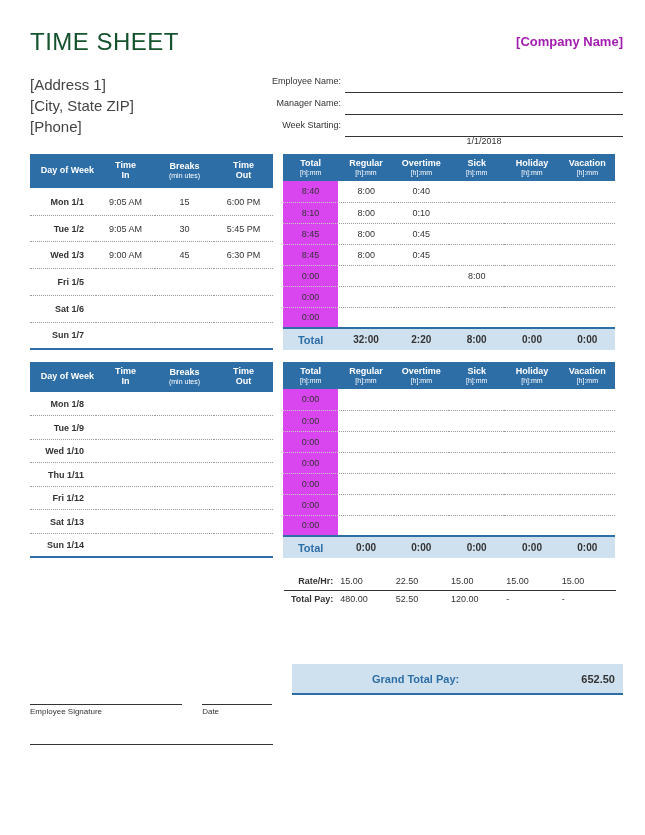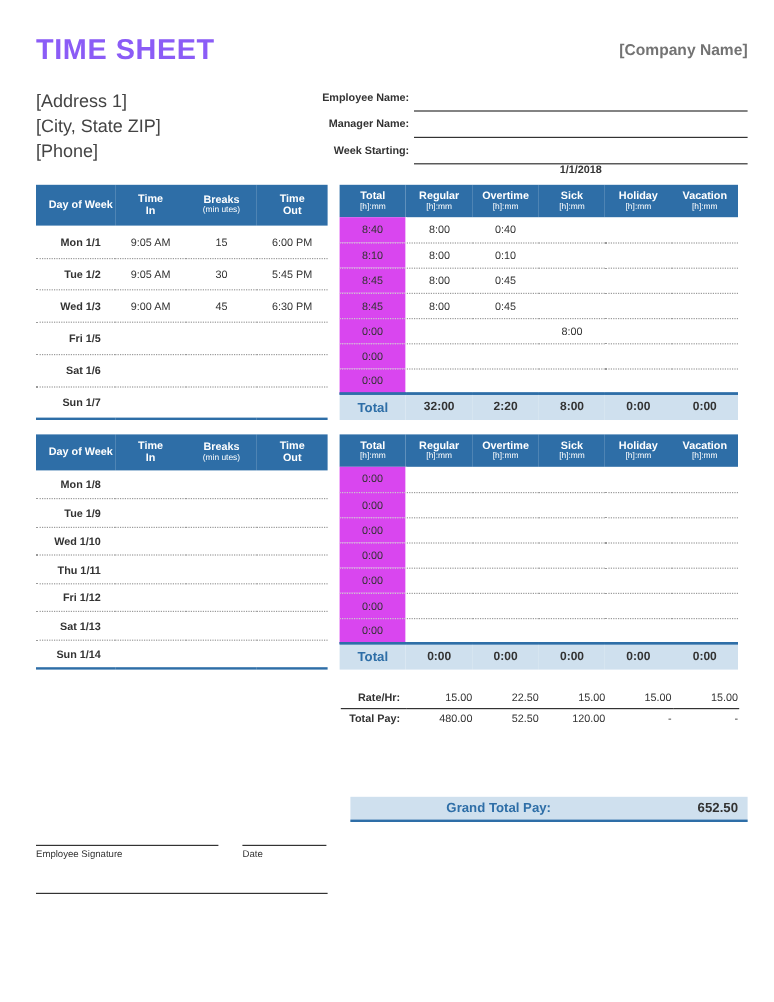--- a/index.html
+++ b/index.html
@@ -18,49 +18,48 @@
     position: relative;
   }
   .header {
     display: flex;
     justify-content: space-between;
     align-items: flex-start;
     margin-bottom: 18px;
   }
   .title {
     font-size: 24px;
-    font-weight: bold;
-    color: #8b5cf6;
+    font-weight: normal;
+    color: #14532d;
     letter-spacing: 0.5px;
   }
   .company {
     font-size: 13px;
     font-weight: bold;
-    color: #737373;
+    color: #a21caf;
     margin-top: 6px;
   }
   .info-row {
     display: flex;
     margin-bottom: 10px;
   }
   .address {
     width: 215px;
     font-size: 15px;
     font-weight: normal;
     line-height: 1.4;
     color: #444;
   }
   .emp-info {
     flex: 1;
   }
   .emp-line {
     display: flex;
     margin-bottom: 6px;
     height: 16px;
-    font-weight: bold;
   }
   .emp-label {
     width: 100px;
     text-align: right;
     font-size: 9px;
     padding-right: 4px;
     padding-top: 2px;
     color: #333;
   }
   .emp-value {
@@ -111,41 +110,41 @@
   .tbl-right td.total-cell { background: #d946ef; border-right: 1px solid #fff; border-bottom-color: #ccc; }
   .tbl tr:last-child td { border-bottom: 2px solid #2e6ea7; }
   .totals-row td { background: #cfe0ee; font-weight: bold; height: 22px; font-size: 10px; border-bottom: none !important; }
   .totals-row .lbl { color: #2e6ea7; font-size: 11px; text-align: center; }
   .rate-block {
     margin-top: 14px;
     margin-left: 254px;
     width: 332px;
   }
   .rate-block table { border-collapse: collapse; width: 100%; }
-  .rate-block td { font-size: 9px; text-align: right; height: 18px; width: 55px; }
+  .rate-block td { font-size: 9px; text-align: left; height: 18px; width: 55px; }
   .rate-block .rlabel { font-weight: bold; text-align: right; padding-right: 6px; }
   .rate-block tr.bb td { border-bottom: 1px solid #333; }
   .sig-block {
     margin-top: 56px;
     display: flex;
     gap: 20px;
   }
   .sig-left {
     display: flex;
     gap: 20px;
     width: 243px;
     margin-top: 40px;
   }
   .sig-line { flex: 1; border-top: 1px solid #333; font-size: 8px; padding-top: 2px; }
   .sig-line.date { flex: 0 0 70px; }
   .grand {
     margin-left: auto;
     background: #cfe0ee;
     width: 332px;
-    height: 21px;
+    height: 31px;
     display: flex;
     align-items: center;
     font-weight: bold;
     font-size: 11px;
     color: #2e6ea7;
     border-bottom: 2px solid #2e6ea7;
     gap: 24px;
   }
   .grand .glabel { flex: 1; text-align: center; }
   .grand .gval { width: 60px; text-align: right; padding-right: 8px; color: #333; }

